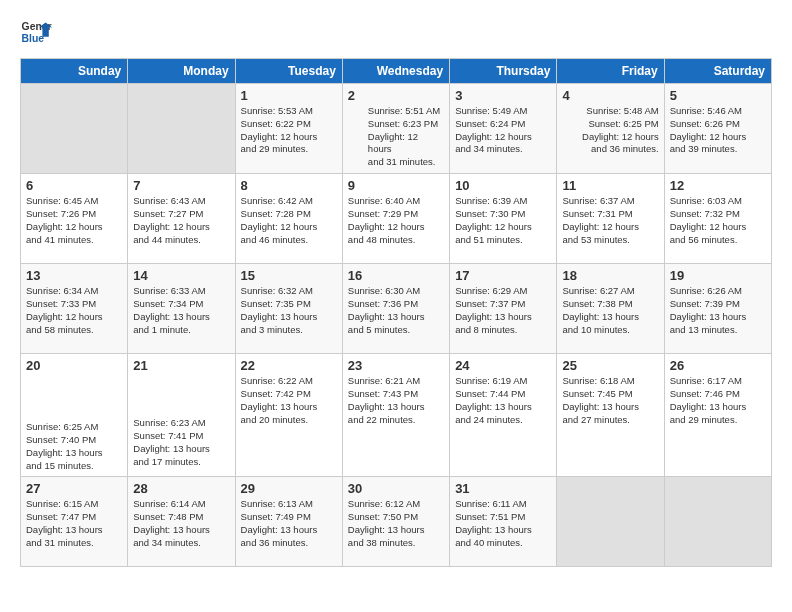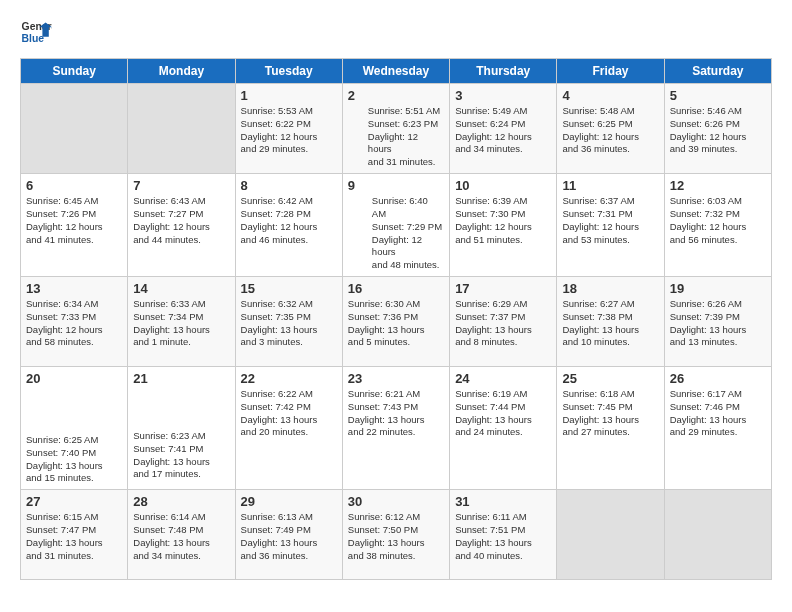--- a/index.html
+++ b/index.html
@@ -44,21 +44,21 @@
       color: #555;
     }
     table {
       width: 100%;
       border-collapse: collapse;
       table-layout: fixed;
     }
     thead tr th {
       background-color: #1a6dbf;
       color: #fff;
-      text-align: center;
+      text-align: right;
       padding: 5px 6px;
       font-size: 12px;
       font-weight: bold;
       border: 1px solid #ccc;
     }
     tbody tr td {
       vertical-align: top;
       border: 1px solid #ccc;
       padding: 4px 5px;
       height: 90px;
@@ -137,21 +137,21 @@
           </td>
           <td>
             <span class="day-num">3</span>
             <div class="cell-text" style="white-space: pre-line;">Sunrise: 5:49 AM
 Sunset: 6:24 PM
 Daylight: 12 hours
 and 34 minutes.</div>
           </td>
           <td>
             <span class="day-num">4</span>
-            <div class="cell-text" style="white-space: pre-line;">Sunrise: 5:48 AM
+            <div class="cell-text" style="white-space: pre-line; text-align: right;">Sunrise: 5:48 AM
 Sunset: 6:25 PM
 Daylight: 12 hours
 and 36 minutes.</div>
           </td>
           <td>
             <span class="day-num">5</span>
             <div class="cell-text" style="white-space: pre-line;">Sunrise: 5:46 AM
 Sunset: 6:26 PM
 Daylight: 12 hours
 and 39 minutes.</div>
@@ -174,21 +174,21 @@
           </td>
           <td>
             <span class="day-num">8</span>
             <div class="cell-text" style="white-space: pre-line;">Sunrise: 6:42 AM
 Sunset: 7:28 PM
 Daylight: 12 hours
 and 46 minutes.</div>
           </td>
           <td>
             <span class="day-num">9</span>
-            <div class="cell-text" style="white-space: pre-line; margin-left: 24px;">Sunrise: 6:40 AM
+            <div class="cell-text" style="white-space: pre-line;">Sunrise: 6:40 AM
 Sunset: 7:29 PM
 Daylight: 12 hours
 and 48 minutes.</div>
           </td>
           <td>
             <span class="day-num">10</span>
             <div class="cell-text" style="white-space: pre-line;">Sunrise: 6:39 AM
 Sunset: 7:30 PM
 Daylight: 12 hours
 and 51 minutes.</div>

